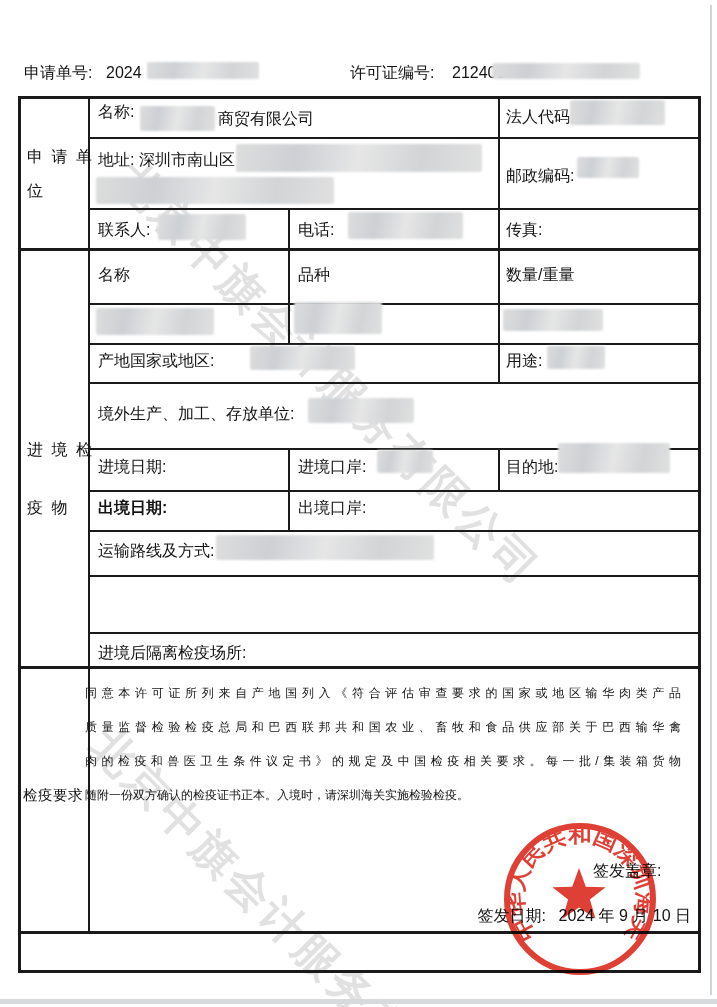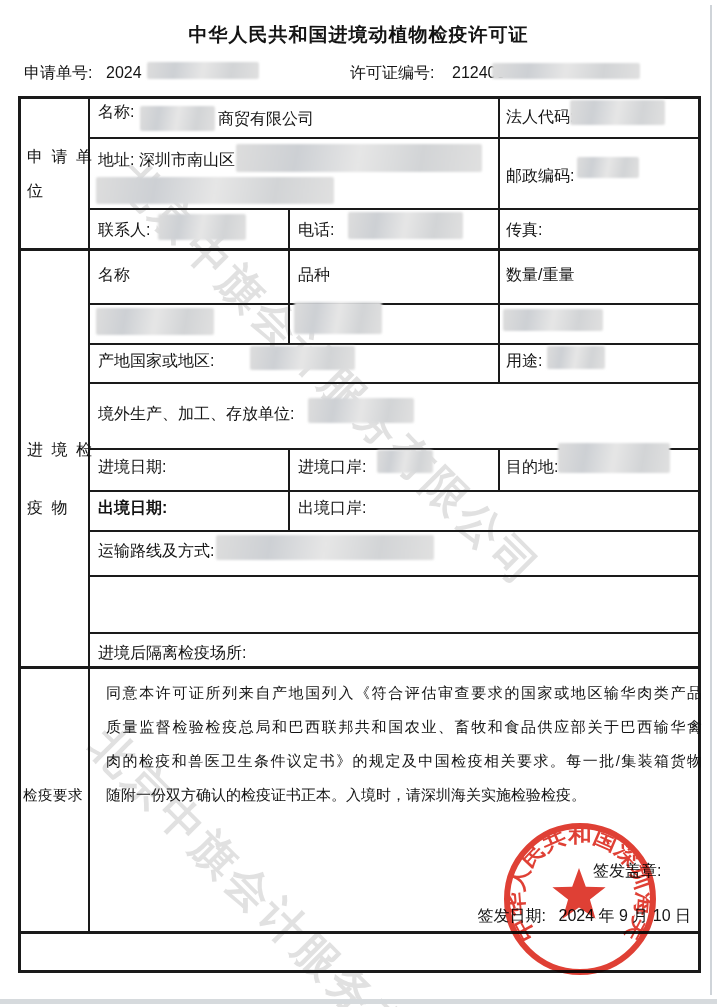--- a/index.html
+++ b/index.html
@@ -7,35 +7,34 @@
         font-family:"Liberation Sans","DejaVu Sans",sans-serif;color:#141414;}
   .t{position:absolute;white-space:nowrap;font-size:16px;line-height:1.2;}
   .title{position:absolute;left:0;top:22px;width:100%;text-align:center;
          font-size:19px;font-weight:bold;letter-spacing:1px;}
   .line{position:absolute;background:#1a1a1a;}
   .edge{position:absolute;background:#cfd4d9;}
   .redact{position:absolute;border-radius:2px;filter:blur(1.2px);
           background:linear-gradient(100deg,#dddddd 0%,#cdd0d4 25%,#e6e6e6 50%,#d2d4d6 75%,#e0e0e0 100%);}
   .wm{position:absolute;font-size:44px;font-weight:bold;letter-spacing:4px;
       color:rgba(70,70,70,0.16);transform-origin:0 0;transform:rotate(45deg);white-space:nowrap;}
-  .para{position:absolute;left:106px;top:676px;width:596px;font-size:15px;line-height:34px;}
+  .para{position:absolute;left:85px;top:676px;width:596px;font-size:12px;line-height:34px;}
   .para div{text-align:justify;text-align-last:justify;}
   .para div:last-child{text-align:left;text-align-last:left;}
   .seal{position:absolute;left:494px;top:813px;mix-blend-mode:multiply;opacity:0.92;}
   .vlabel{letter-spacing:2px;}
 </style>
 </head>
 <body>
 
 <div class="page">
 
   <div class="wm" style="left:145px;top:150px;">北京中旗会计服务有限公司</div>
   <div class="wm" style="left:118px;top:716px;">北京中旗会计服务有限公司</div>
 
-  <div class="title">中华人民共和国进境动植物检疫许可证</div>
   <div class="t" style="left:24px;top:63px;">申请单号:</div>
   <div class="t" style="left:106px;top:63px;">2024</div>
   <div class="t" style="left:350px;top:63px;">许可证编号:</div>
   <div class="t" style="left:452px;top:63px;">212409</div>
 
   <div class="line" style="left:18px;top:96px;width:683px;height:3px;"></div>
   <div class="line" style="left:18px;top:970px;width:683px;height:3px;"></div>
   <div class="line" style="left:18px;top:96px;width:3px;height:877px;"></div>
   <div class="line" style="left:698px;top:96px;width:3px;height:877px;"></div>
   <div class="line" style="left:18px;top:248px;width:683px;height:2.5px;"></div>

